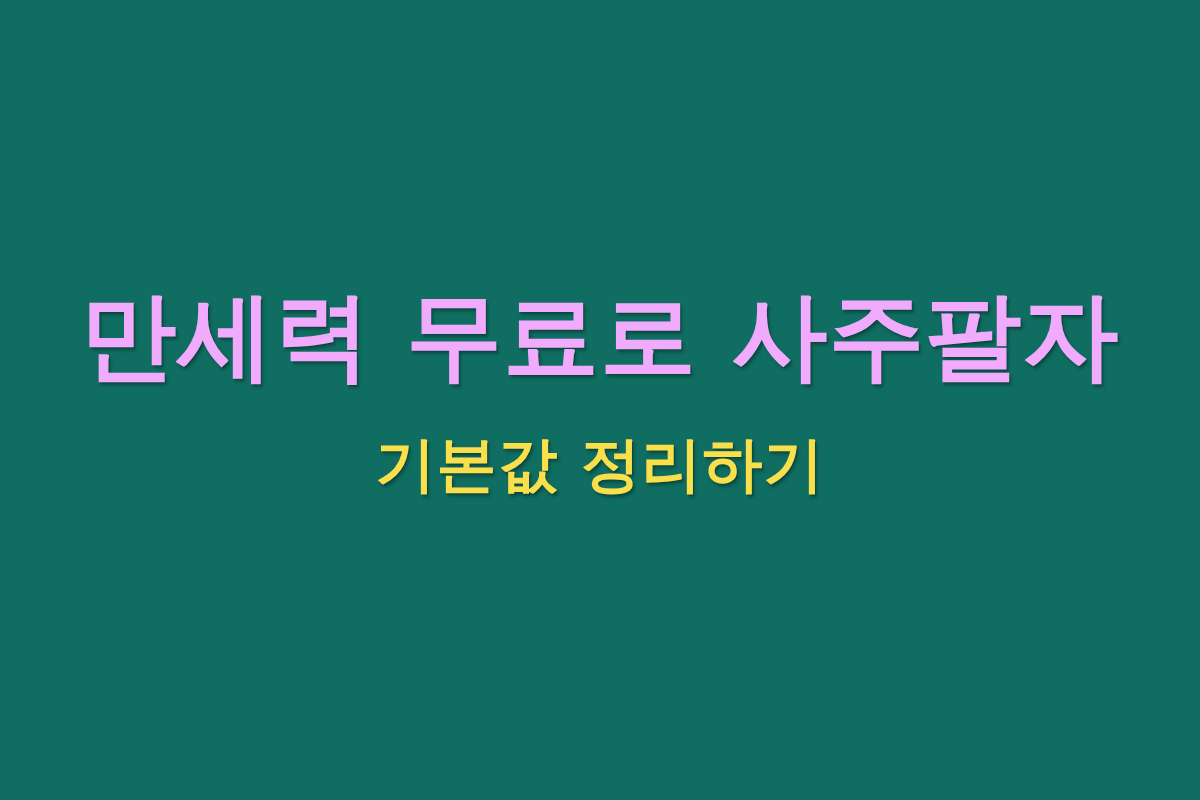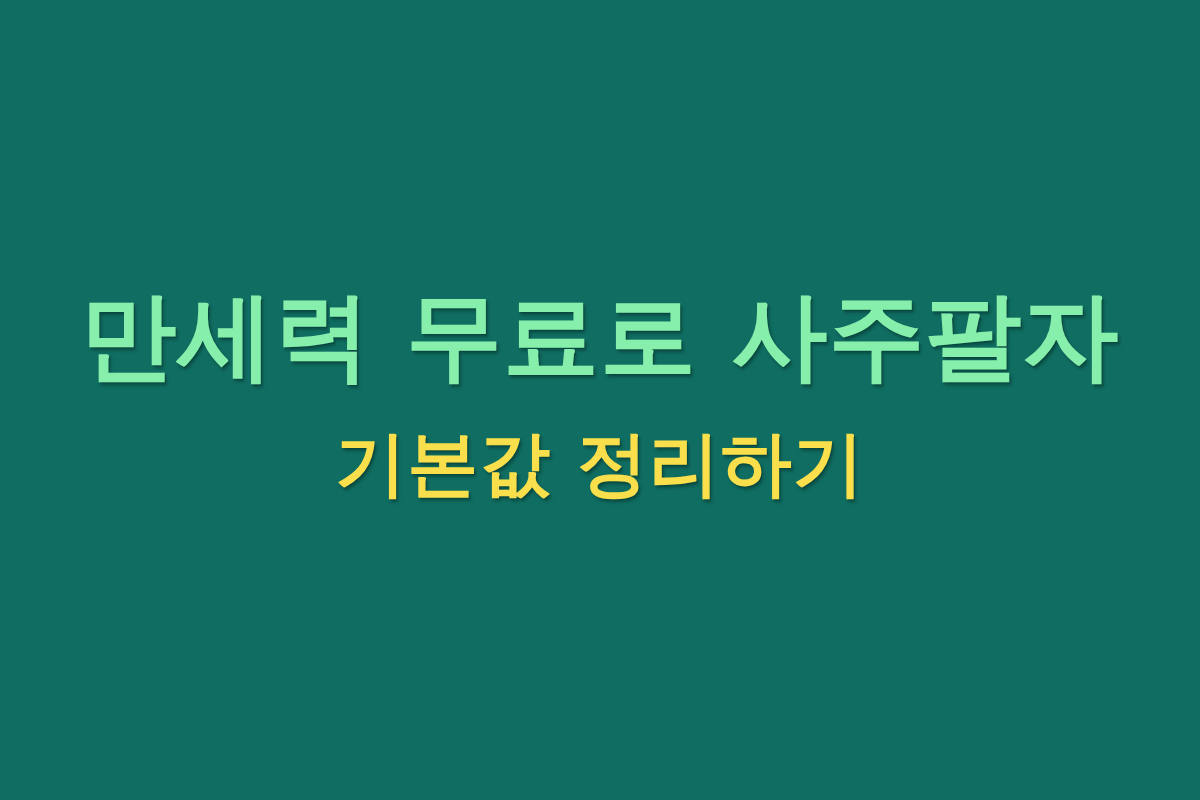--- a/index.html
+++ b/index.html
@@ -51,29 +51,29 @@
     text-shadow:
       2px 3px 3px rgba(6, 55, 48, 0.55),
       1px 1px 0 rgba(6, 55, 48, 0.35);
   }
 
   .headline-line.line-1 {
     font-size: 96px;
   }
 
   .headline-line.line-2 {
-    font-size: 71px;
+    font-size: 60px;
   }
 </style>
 </head>
 <body>
 
 <div class="banner" style="background-color: rgb(16, 109, 97);">
 
   <div class="headline">
 
-    <span class="headline-line line-1" style="color: #86efac;">만세력 무료로 사주팔자</span>
+    <span class="headline-line line-1" style="color: #f0abfc;">만세력 무료로 사주팔자</span>
 
     <span class="headline-line line-2" style="color: rgb(248, 223, 75);">기본값 정리하기</span>
 
   </div>
 
 </div>
 
 </body></html>

